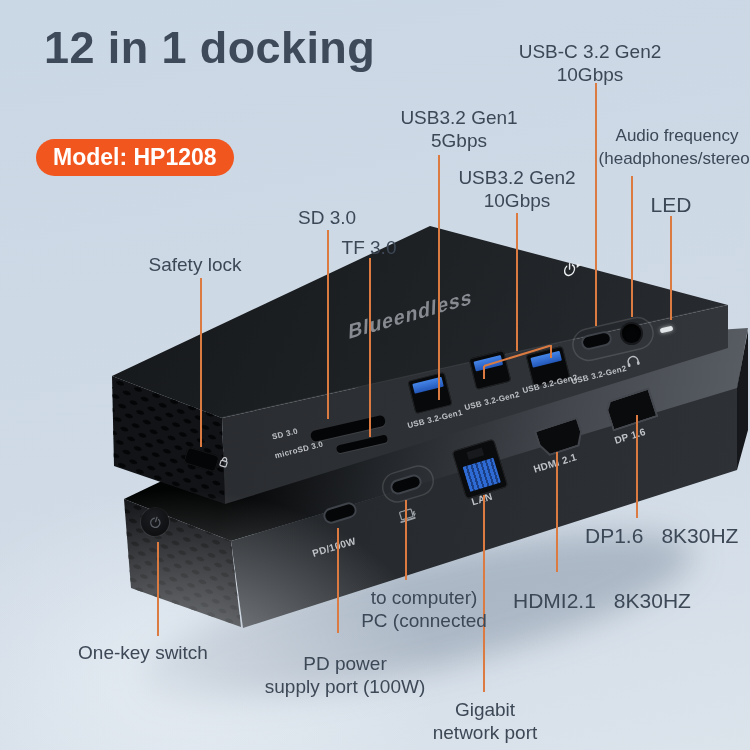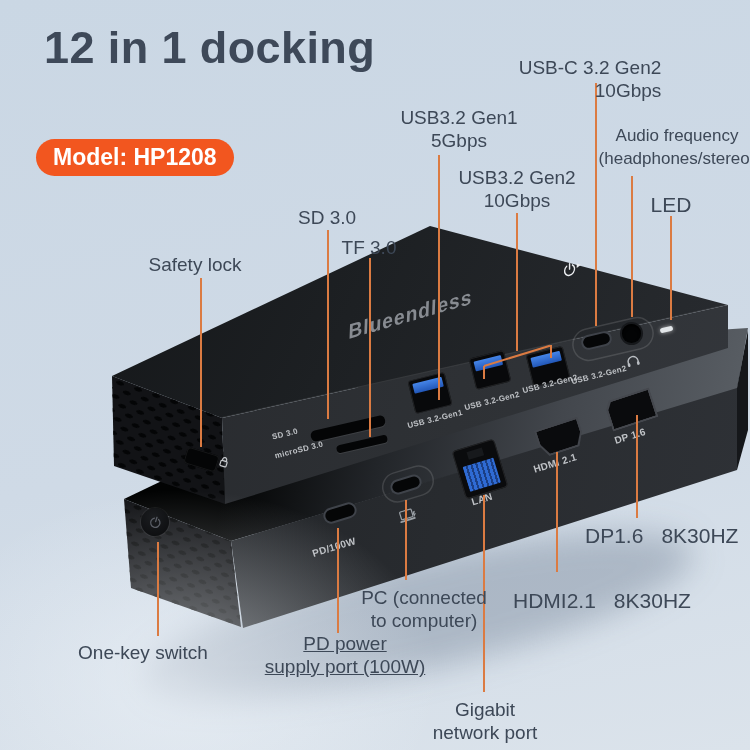--- a/index.html
+++ b/index.html
@@ -13,32 +13,32 @@
   
   .title{position:absolute;left:44px;top:20px;font-size:45px;line-height:56px;font-weight:700;
     color:#3e4959;letter-spacing:.4px;}
   .badge{position:absolute;left:36px;top:139px;height:37px;display:flex;align-items:center;
     padding:0 17px;background:#f2561f;color:#ffffff;font-size:23px;font-weight:600;border-radius:19px;}
   
   .co{position:absolute;color:#3d4857;font-size:19px;font-weight:500;text-align:center;
     line-height:23px;white-space:nowrap;transform:translateX(-50%);z-index:30;}
   .co.row{display:flex;gap:18px;transform:none;text-align:right;}
   .co.sm{font-size:17px;}
-  #co-usb-c{left:590px;top:56px;text-align:right;}
+  #co-usb-c{left:590px;top:40px;}
   #co-gen1{left:459px;top:106px;}
   #co-gen2{left:517px;top:166px;text-align:center;}
   #co-audio{left:677px;top:124px;}
   #co-led{left:671px;top:193px;font-size:21px;}
   #co-sd{left:327px;top:206px;}
   #co-tf{left:369px;top:236px;}
   #co-safety{left:195px;top:253px;}
   #co-dp{left:585px;top:524px;font-size:21px;}
   #co-hdmi{left:513px;top:589px;font-size:21px;}
   #co-pc{left:424px;top:586px;}
-  #co-pd{left:345px;top:632px;text-decoration:underline;}
+  #co-pd{left:345px;top:652px;}
   #co-gigabit{left:485px;top:698px;}
   #co-onekey{left:143px;top:641px;}
   
   .ld{position:absolute;width:2px;background:#db7b42;z-index:25;}
   #ld-safety{left:200px;top:278px;height:169px;}
   #ld-sd{left:327px;top:230px;height:189px;}
   #ld-tf{left:369px;top:258px;height:179px;}
   #ld-gen1{left:438px;top:155px;height:245px;}
   #ld-usbc{left:595px;top:83px;height:243px;}
   #ld-audio{left:631px;top:176px;height:141px;}
@@ -272,22 +272,22 @@
   <div class="co" id="co-safety">Safety lock</div>
   <div class="co row" id="co-dp">
     <span>DP1.6</span>
       <span>8K30HZ</span>
   </div>
   <div class="co row" id="co-hdmi">
     <span>HDMI2.1</span>
       <span>8K30HZ</span>
   </div>
   <div class="co" id="co-pc">
-    <div>PC (connected</div>
-      <div>to computer)</div>
+    <div>to computer)</div>
+      <div>PC (connected</div>
   </div>
   <div class="co" id="co-pd">
     <div>PD power</div>
       <div>supply port (100W)</div>
   </div>
   <div class="co" id="co-gigabit">
     <div>Gigabit</div>
       <div>network port</div>
   </div>
   <div class="co" id="co-onekey">One-key switch</div>

